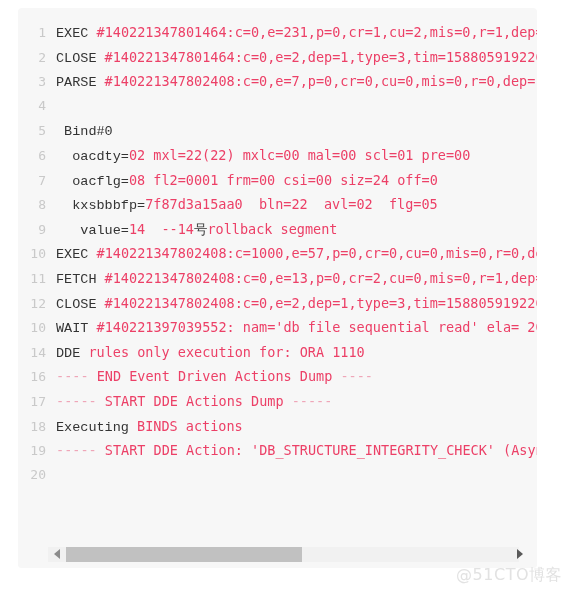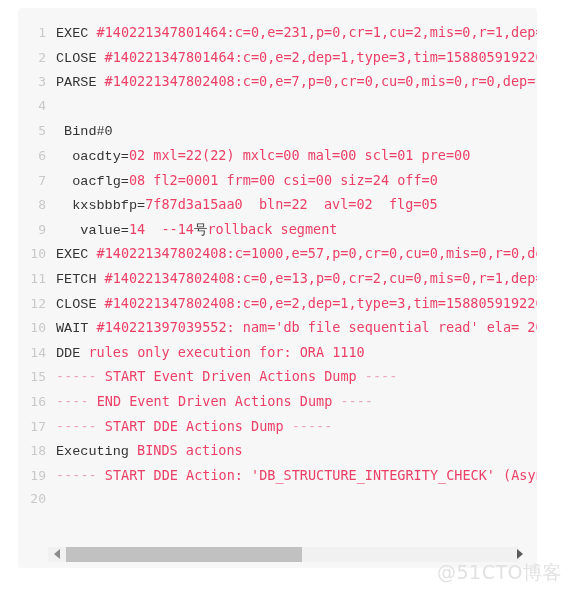--- a/index.html
+++ b/index.html
@@ -116,21 +116,21 @@
     right: 14px;
     border-left: 6px solid #5a5a5a;
   }
 
   #watermark {
     position: absolute;
     right: 10px;
     bottom: 8px;
     color: #e2e2e2;
     font-family: "DejaVu Sans", "Liberation Sans", sans-serif;
-    font-size: 19px;
+    font-size: 16px;
     letter-spacing: 0.5px;
     user-select: none;
   }
 </style>
 </head>
 <body>
 
 <div id="code-card">
 
   <div id="code-scroll">
@@ -142,21 +142,20 @@
         <div class="code-line"><span class="ln">5</span><span class="code-text"><span class="kw"> Bind#0</span></span></div>
         <div class="code-line"><span class="ln">6</span><span class="code-text"><span class="kw">  oacdty=</span><span>02 mxl=22(22) mxlc=00 mal=00 scl=01 pre=00</span></span></div>
         <div class="code-line"><span class="ln">7</span><span class="code-text"><span class="kw">  oacflg=</span><span>08 fl2=0001 frm=00 csi=00 siz=24 off=0</span></span></div>
         <div class="code-line"><span class="ln">8</span><span class="code-text"><span class="kw">  kxsbbbfp=</span><span>7f87d3a15aa0  bln=22  avl=02  flg=05</span></span></div>
         <div class="code-line"><span class="ln">9</span><span class="code-text"><span class="kw">   value=</span><span>14  --14</span><span class="kw">号</span><span>rollback segment</span></span></div>
         <div class="code-line"><span class="ln">10</span><span class="code-text"><span class="kw">EXEC </span><span>#140221347802408:c=1000,e=57,p=0,cr=0,cu=0,mis=0,r=0,de</span></span></div>
         <div class="code-line"><span class="ln">11</span><span class="code-text"><span class="kw">FETCH </span><span>#140221347802408:c=0,e=13,p=0,cr=2,cu=0,mis=0,r=1,dep=</span></span></div>
         <div class="code-line"><span class="ln">12</span><span class="code-text"><span class="kw">CLOSE </span><span>#140221347802408:c=0,e=2,dep=1,type=3,tim=158805919226</span></span></div>
         <div class="code-line"><span class="ln">10</span><span class="code-text"><span class="kw">WAIT </span><span>#140221397039552: nam='db file sequential read' ela= 20</span></span></div>
         <div class="code-line"><span class="ln">14</span><span class="code-text"><span class="kw">DDE </span><span>rules only execution for: ORA 1110</span></span></div>
-        <div class="code-line"><span class="ln">15</span><span class="code-text"><span class="dim">-----</span><span> START Event Driven Actions Dump </span><span class="dim">----</span></span></div>
         <div class="code-line"><span class="ln">16</span><span class="code-text"><span class="dim">----</span><span> END Event Driven Actions Dump </span><span class="dim">----</span></span></div>
         <div class="code-line"><span class="ln">17</span><span class="code-text"><span class="dim">-----</span><span> START DDE Actions Dump </span><span class="dim">-----</span></span></div>
         <div class="code-line"><span class="ln">18</span><span class="code-text"><span class="kw">Executing </span><span>BINDS actions</span></span></div>
         <div class="code-line"><span class="ln">19</span><span class="code-text"><span class="dim">-----</span><span> START DDE Action: 'DB_STRUCTURE_INTEGRITY_CHECK' (Asyn</span></span></div>
         <div class="code-line"><span class="ln">20</span></div>
       </div>
   </div>
 
   <div id="hscroll">
     <div id="hscroll-track"></div>

